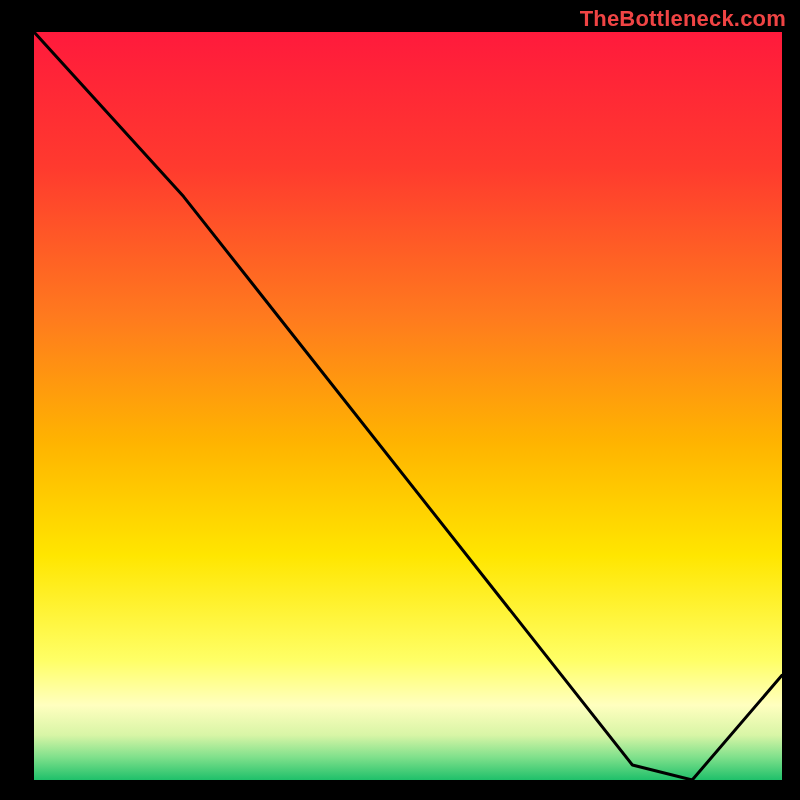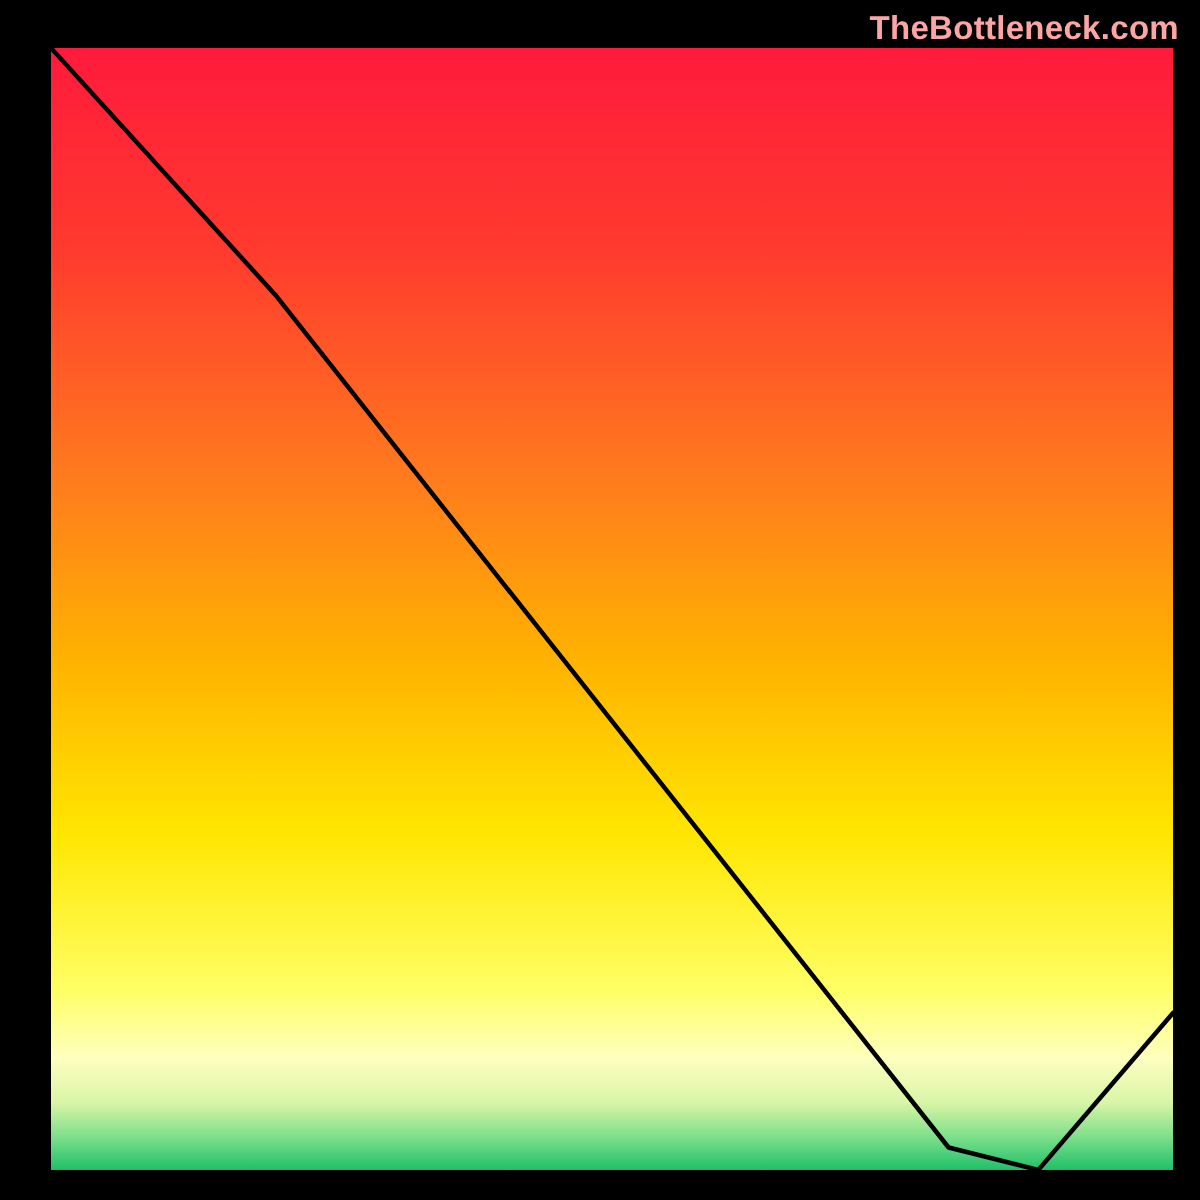--- a/index.html
+++ b/index.html
@@ -13,21 +13,21 @@
   }
   .stage {
     position: relative;
     width: 800px;
     height: 800px;
   }
   .attribution {
     position: absolute;
     top: 6px;
     right: 14px;
-    color: #fca5a5;
+    color: #ef4444;
     font-size: 22px;
     font-weight: 600;
     letter-spacing: 0.2px;
   }
   svg.plot {
     position: absolute;
     left: 0;
     top: 0;
   }
   .marker-label {

